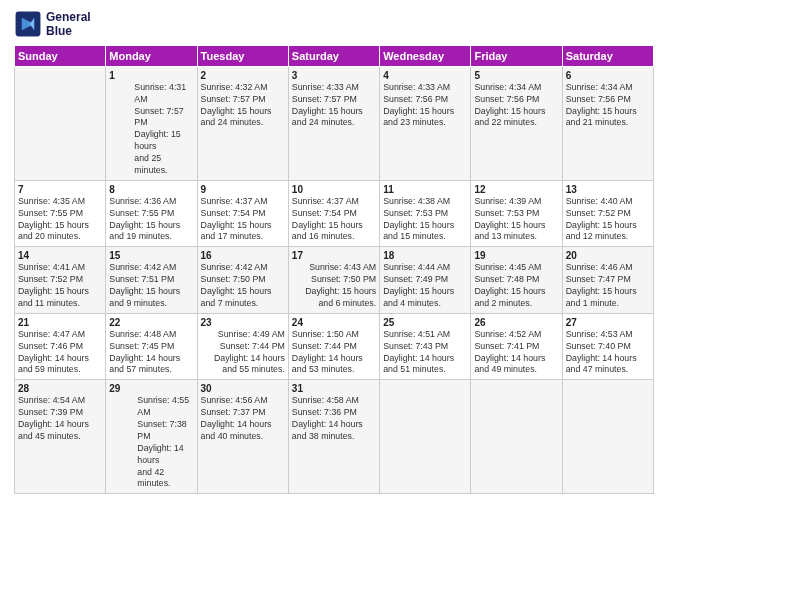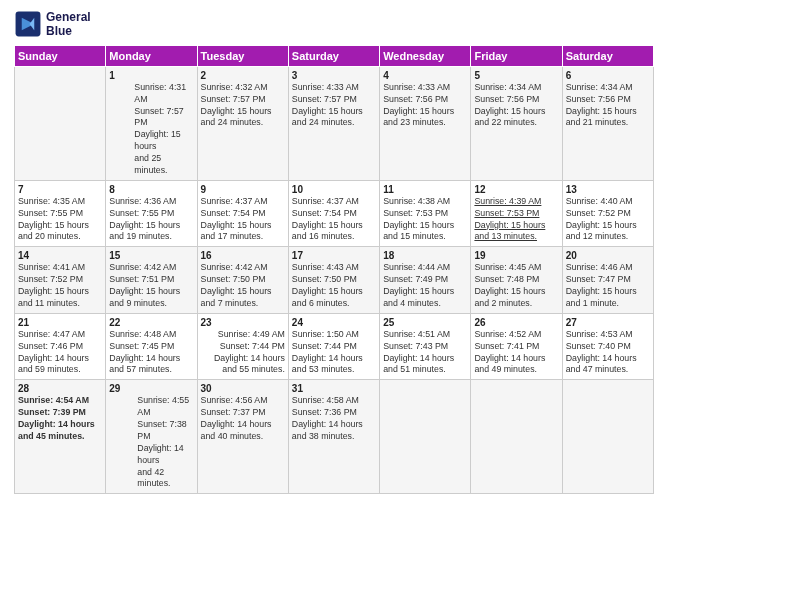--- a/index.html
+++ b/index.html
@@ -201,21 +201,21 @@
           </td>
           <td>
             <span class="day-num">11</span>
             <div class="cell-info" style="white-space: pre-line;">Sunrise: 4:38 AM
 Sunset: 7:53 PM
 Daylight: 15 hours
 and 15 minutes.</div>
           </td>
           <td>
             <span class="day-num">12</span>
-            <div class="cell-info" style="white-space: pre-line; text-decoration: underline;">Sunrise: 4:39 AM
+            <div class="cell-info" style="white-space: pre-line;">Sunrise: 4:39 AM
 Sunset: 7:53 PM
 Daylight: 15 hours
 and 13 minutes.</div>
           </td>
           <td>
             <span class="day-num">13</span>
             <div class="cell-info" style="white-space: pre-line;">Sunrise: 4:40 AM
 Sunset: 7:52 PM
 Daylight: 15 hours
 and 12 minutes.</div>
@@ -238,21 +238,21 @@
           </td>
           <td>
             <span class="day-num">16</span>
             <div class="cell-info" style="white-space: pre-line;">Sunrise: 4:42 AM
 Sunset: 7:50 PM
 Daylight: 15 hours
 and 7 minutes.</div>
           </td>
           <td>
             <span class="day-num">17</span>
-            <div class="cell-info" style="white-space: pre-line;">Sunrise: 4:43 AM
+            <div class="cell-info" style="white-space: pre-line; text-align: right;">Sunrise: 4:43 AM
 Sunset: 7:50 PM
 Daylight: 15 hours
 and 6 minutes.</div>
           </td>
           <td>
             <span class="day-num">18</span>
             <div class="cell-info" style="white-space: pre-line;">Sunrise: 4:44 AM
 Sunset: 7:49 PM
 Daylight: 15 hours
 and 4 minutes.</div>
@@ -319,21 +319,21 @@
             <span class="day-num">27</span>
             <div class="cell-info" style="white-space: pre-line;">Sunrise: 4:53 AM
 Sunset: 7:40 PM
 Daylight: 14 hours
 and 47 minutes.</div>
           </td>
         </tr>
         <tr>
           <td>
             <span class="day-num">28</span>
-            <div class="cell-info" style="white-space: pre-line; font-weight: bold;">Sunrise: 4:54 AM
+            <div class="cell-info" style="white-space: pre-line;">Sunrise: 4:54 AM
 Sunset: 7:39 PM
 Daylight: 14 hours
 and 45 minutes.</div>
           </td>
           <td>
             <span class="day-num">29</span>
             <div class="cell-info" style="white-space: pre-line; margin-left: 28px;">Sunrise: 4:55 AM
 Sunset: 7:38 PM
 Daylight: 14 hours
 and 42 minutes.</div>

